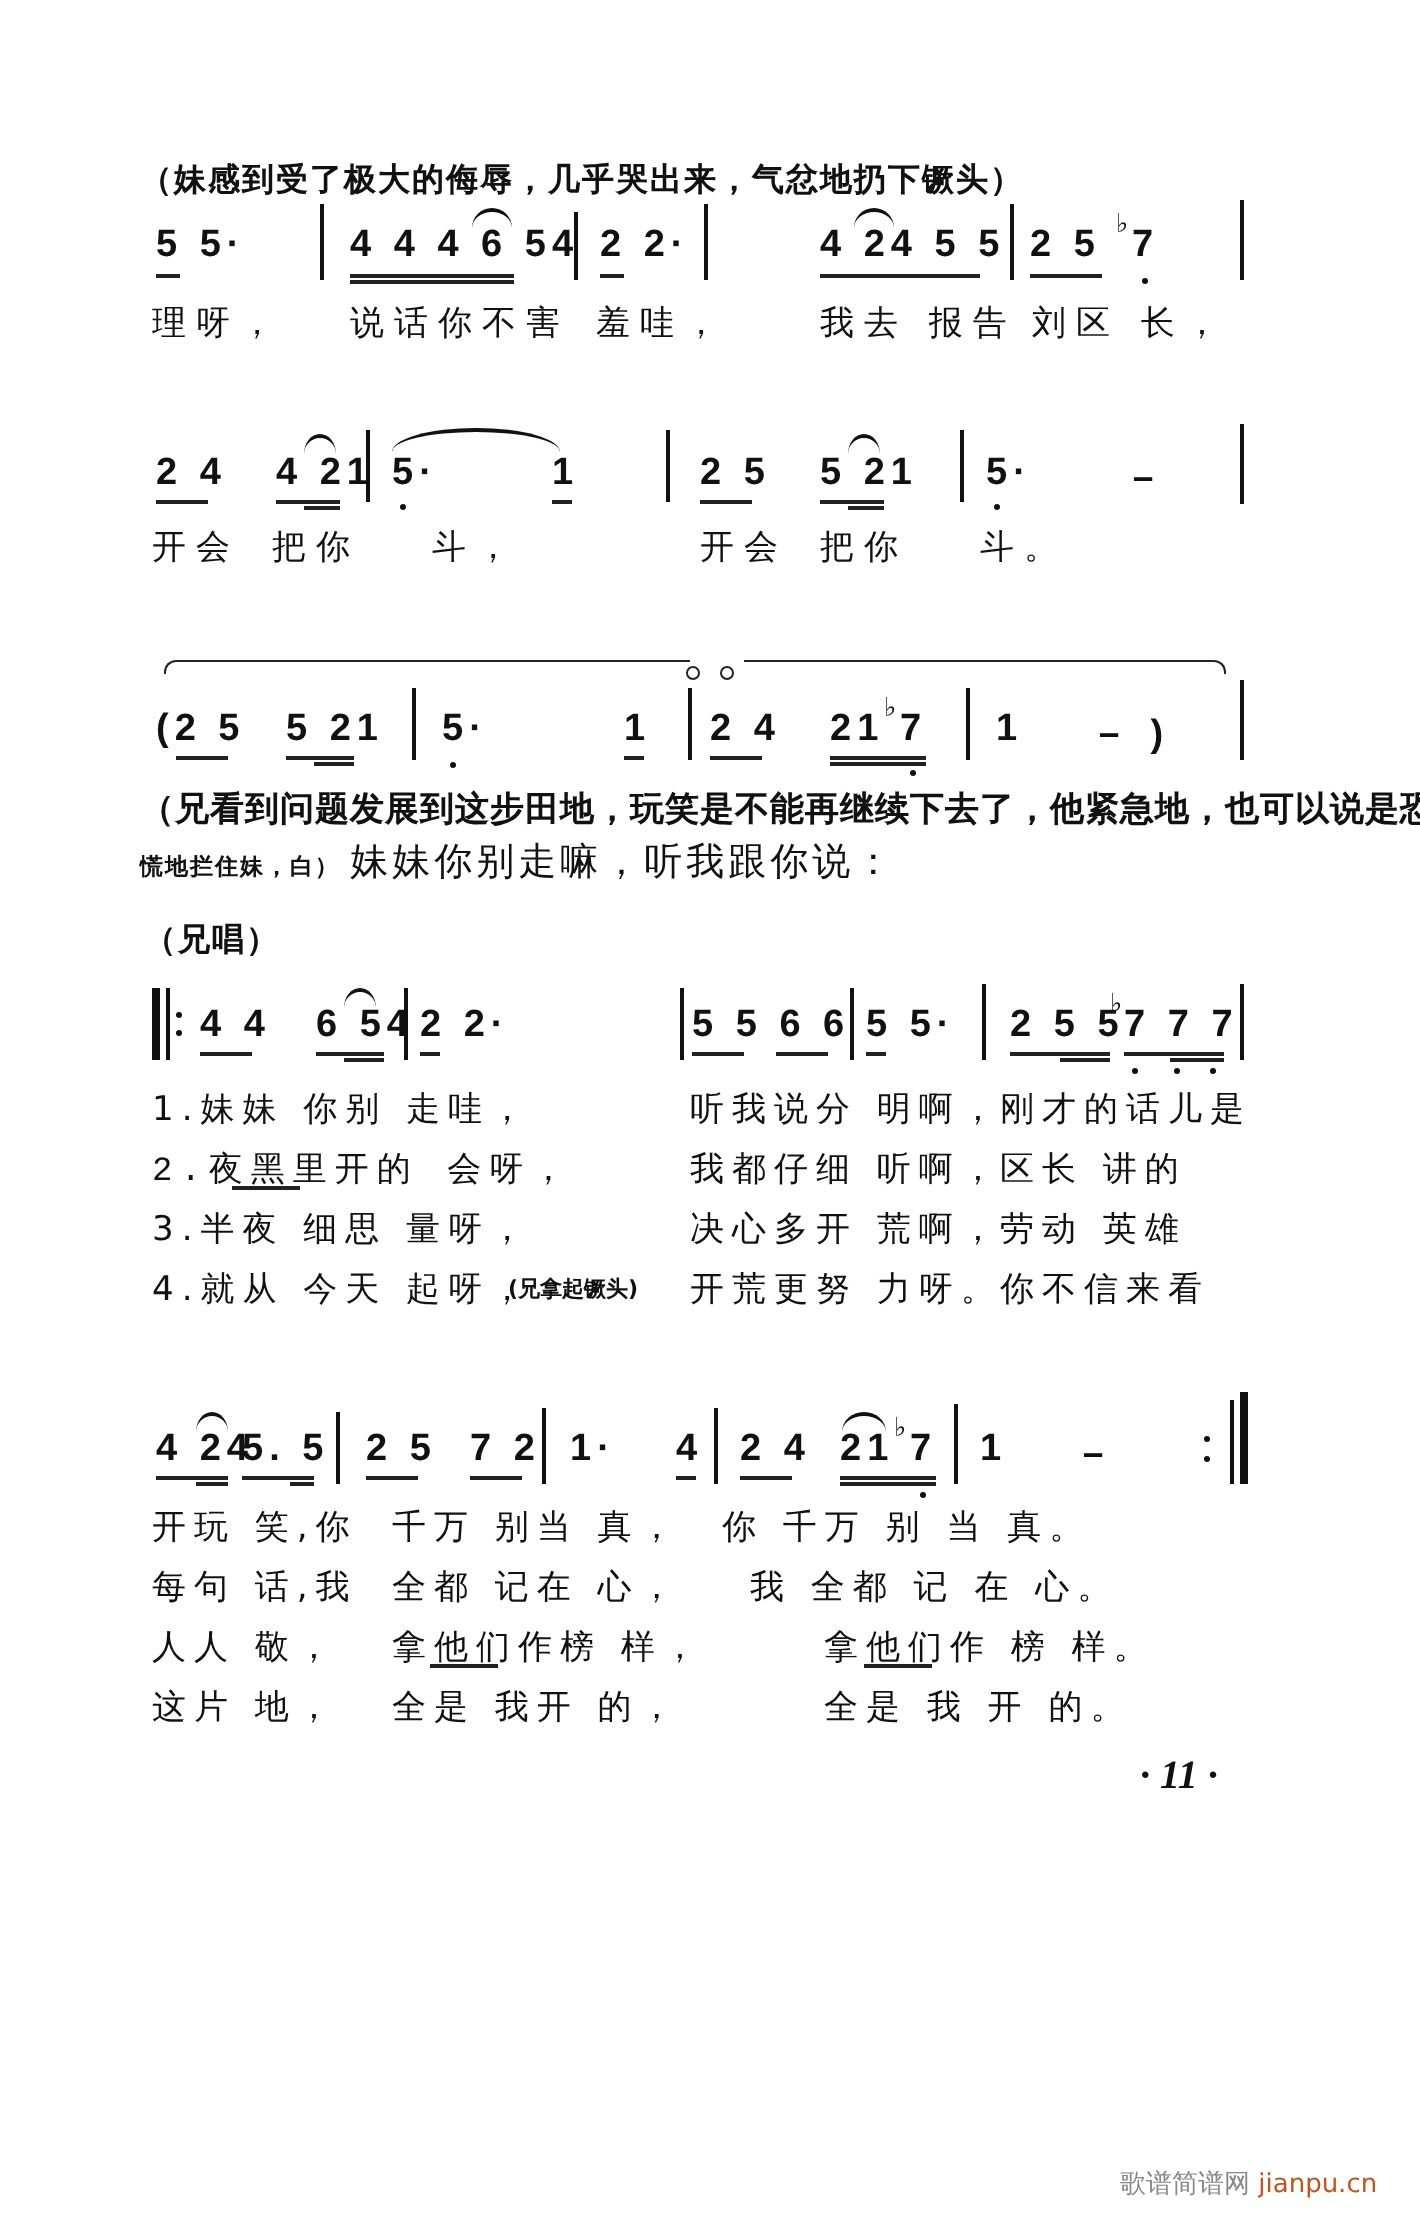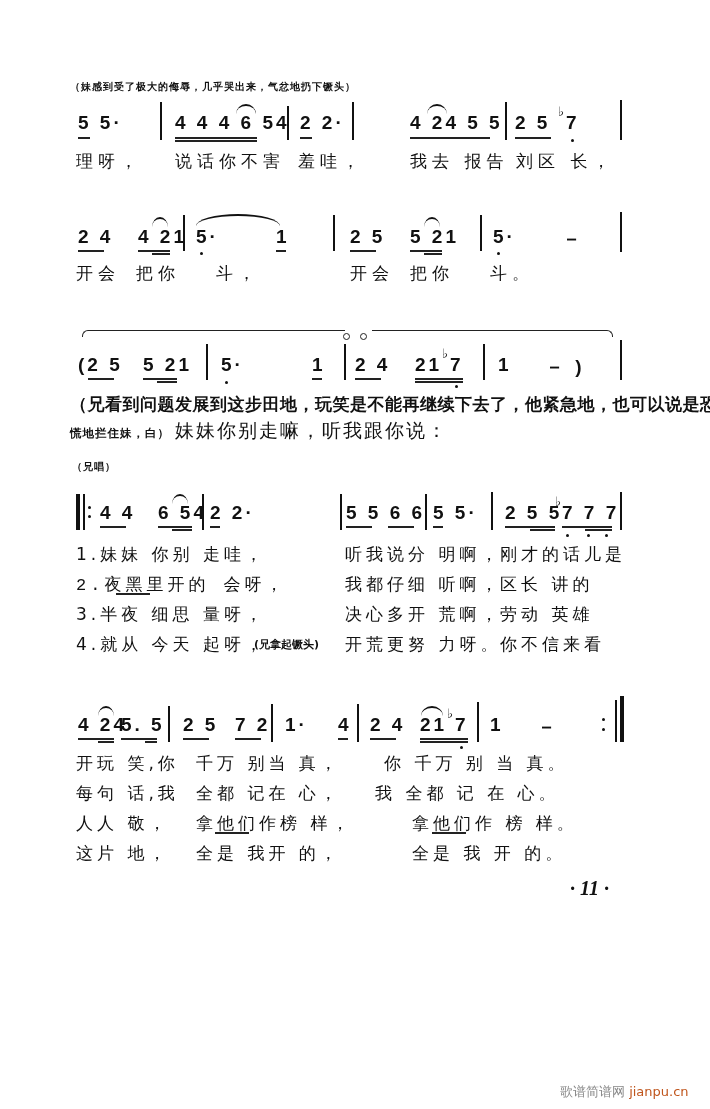--- a/index.html
+++ b/index.html
@@ -1,19 +1,19 @@
 <!DOCTYPE html>
 <html><head>
 <meta charset="utf-8">
 <style>
   html, body { margin:0; padding:0; background:#ffffff; }
   body { width:710px; height:1109px; position:relative; overflow:hidden;
          font-family:"DejaVu Sans", sans-serif; color:#111; }
   .abs { position:absolute; white-space:nowrap; }
-  .stage { font-size:10px; font-weight:bold; letter-spacing:1px; }
+  .stage { font-size:16px; font-weight:bold; letter-spacing:1px; }
   .num { font-family:"Liberation Sans", sans-serif; font-weight:bold; font-size:19px; letter-spacing:3px; }
   .num.light { font-weight:bold; }
   .lyr { font-size:17px; letter-spacing:5px; }
   .lyr-big { font-size:19px; letter-spacing:2px; }
   .bar { position:absolute; width:2px; background:#111; }
   .ul { position:absolute; height:1.5px; background:#222; }
   .dot { position:absolute; width:3px; height:3px; background:#111; border-radius:50%; }
   .slur { position:absolute; border-top:2px solid #111; border-radius:50% 50% 0 0 / 100% 100% 0 0; height:8px; }
   .page-num { font-family:"Liberation Serif", serif; font-style:italic; font-weight:bold; font-size:20px; }
   .wm { font-family:"DejaVu Serif", serif; font-size:13px; color:#888; }
@@ -212,21 +212,21 @@
   <div class="bar" style="left:477px;top:702px;height:40px;"></div>
   <div class="abs num" style="left:490px;top:714px;">1</div>
   <div class="abs num" style="left:537px;top:714px;">－</div>
   <div class="dot" style="left:602px;top:718px;"></div>
   <div class="dot" style="left:602px;top:728px;"></div>
   <div class="repeat-bar" style="left:615px;top:700px;width:1.5px;height:42px;"></div>
   <div class="repeat-bar" style="left:620px;top:696px;width:4px;height:46px;"></div>
 
   <div class="abs lyr" style="left:76px;top:752px;letter-spacing:4px;">开玩 笑,你</div>
   <div class="abs lyr" style="left:196px;top:752px;letter-spacing:4px;">千万  别当  真，</div>
-  <div class="abs lyr" style="left:384px;top:752px;letter-spacing:4px;">你  千万  别 当 真。</div>
+  <div class="abs lyr" style="left:361px;top:752px;letter-spacing:4px;">你  千万  别 当 真。</div>
 
   <div class="abs lyr" style="left:76px;top:782px;letter-spacing:4px;">每句 话,我</div>
   <div class="abs lyr" style="left:196px;top:782px;letter-spacing:4px;">全都  记在  心，</div>
   <div class="abs lyr" style="left:375px;top:782px;letter-spacing:4px;">我  全都  记 在 心。</div>
 
   <div class="abs lyr" style="left:76px;top:812px;letter-spacing:4px;">人人 敬，</div>
   <div class="abs lyr" style="left:196px;top:812px;letter-spacing:4px;">拿他们作榜  样，</div>
   <div class="ul" style="left:215px;top:832px;width:34px;"></div>
   <div class="abs lyr" style="left:412px;top:812px;letter-spacing:4px;">拿他们作 榜 样。</div>
   <div class="ul" style="left:432px;top:832px;width:34px;"></div>

